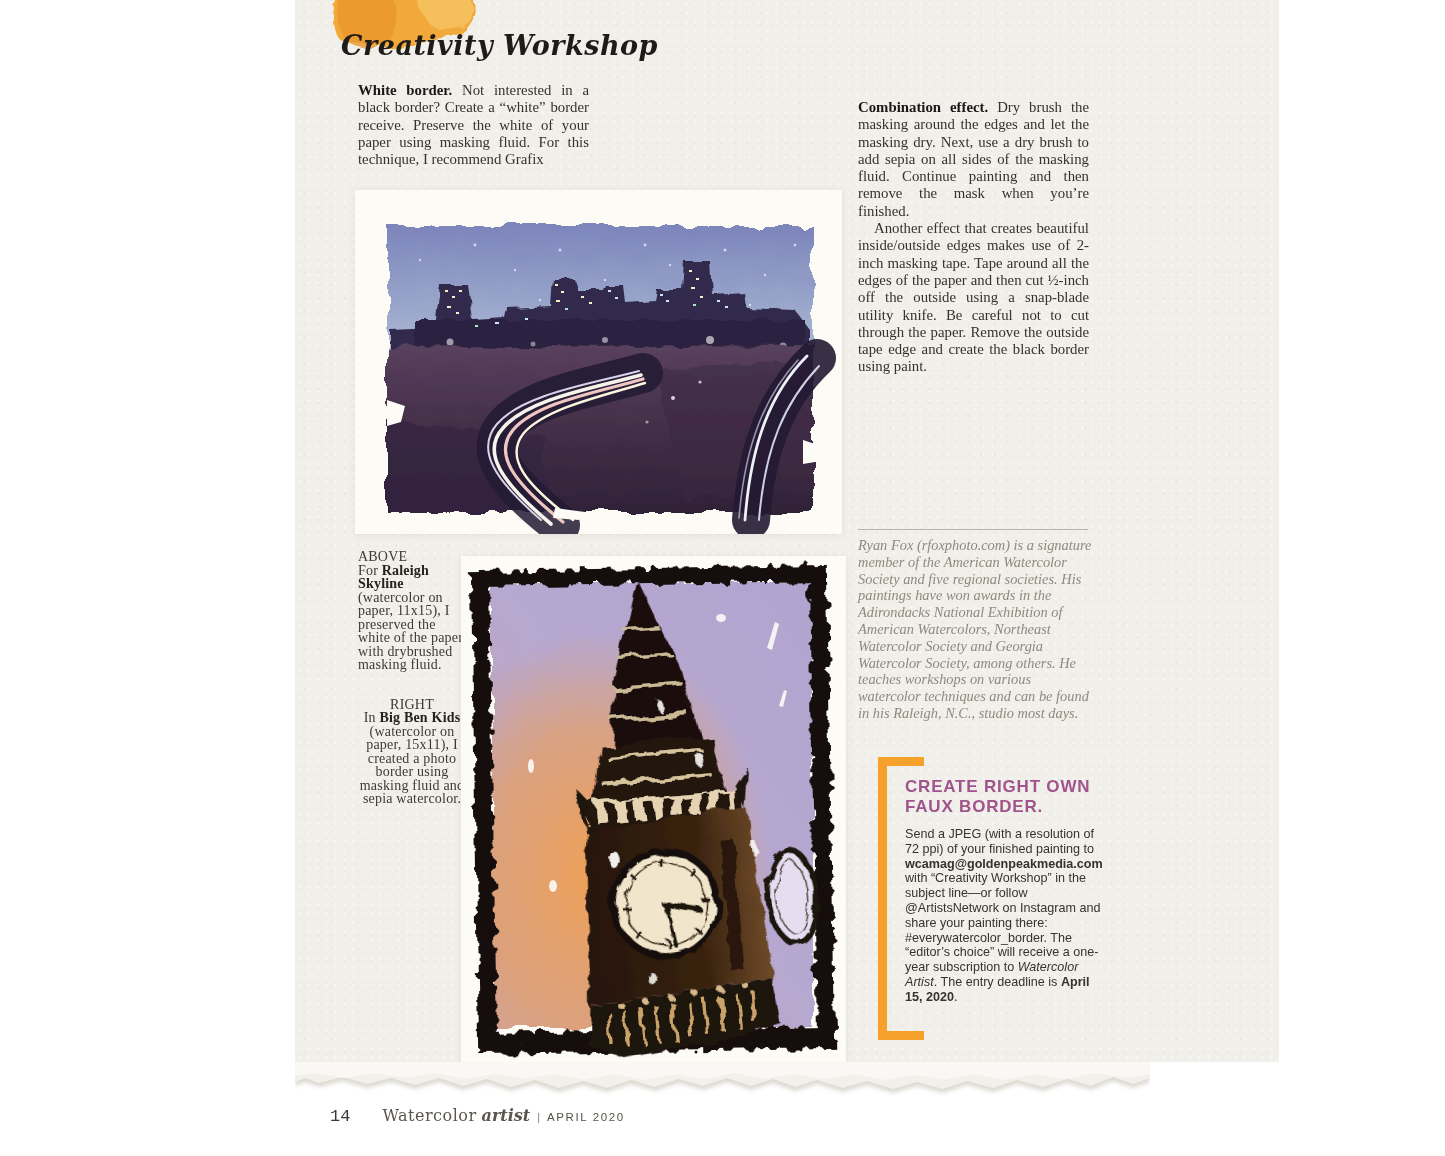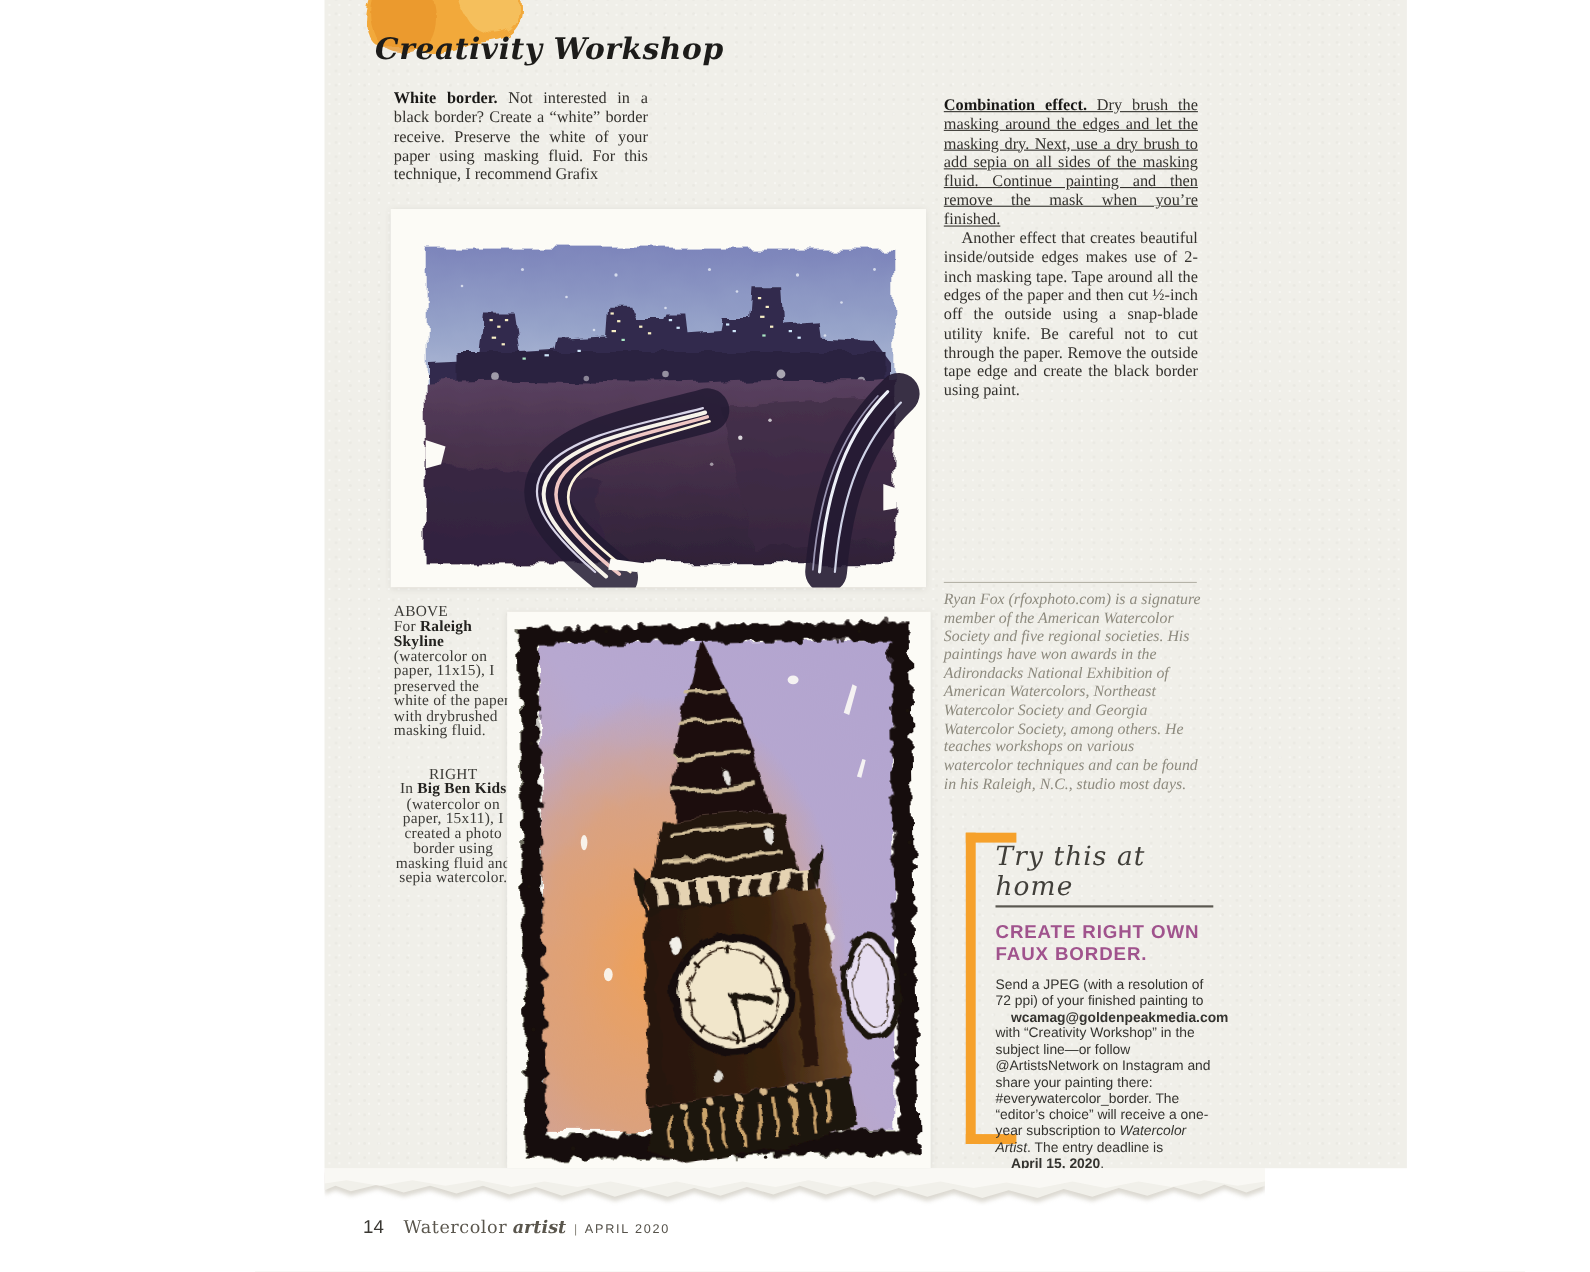--- a/index.html
+++ b/index.html
@@ -24,21 +24,21 @@
     font-size:27px;color:#1d1c1a;letter-spacing:.5px;
   }
   .splash{position:absolute;left:26px;top:0;}
   
   .col{
     position:absolute;top:82px;width:231px;
     font-size:14.8px;line-height:17.3px;color:#34322e;
     text-align:justify;
   }
   .col p{margin:0;}
-  .col p.gap{margin-top:6px;text-decoration:underline;}
+  .col p.gap{margin-top:17px;}
   .col p.indent{text-indent:16px;}
   .col b{color:#191816;}
   .col1{left:63px;}
   .col2{left:312px;}
   .col3{left:563px;top:82px;}
   
   .painting{position:absolute;box-shadow:0 1px 6px rgba(90,85,70,.12);}
   .painting svg{display:block;}
   .p1{left:60px;top:190px;}
   .p2{left:166px;top:556px;}
@@ -71,30 +71,30 @@
   .try-head{
     margin-top:13px;
     font-family:"Liberation Sans", sans-serif;font-weight:700;
     font-size:17px;line-height:20px;color:#a0538d;letter-spacing:.8px;
   }
   .try-body{
     margin-top:10px;
     font-family:"Liberation Sans", sans-serif;
     font-size:12.6px;line-height:14.8px;color:#34332f;
   }
-  .try-body .b{font-weight:700;margin-left:14px;}
+  .try-body .b{font-weight:700;}
   .try-body .i{font-style:italic;}
   
   .tear{position:absolute;left:295px;top:1062px;}
   
   .footer{
     position:absolute;left:330px;top:1106px;display:flex;align-items:baseline;
     color:#55524a;
   }
-  .footer .num{font-family:Liberation Sans, sans-serif;font-size:17px;color:#3a3833;margin-right:18px;}
+  .footer .num{font-family:Liberation Mono, monospace;font-size:17px;color:#3a3833;margin-right:32px;}
   .footer .mag{font-family:"DejaVu Serif", serif;font-size:16px;color:#5a564d;letter-spacing:.5px;}
   .footer .mag-it{font-family:"DejaVu Serif", serif;font-style:italic;font-weight:700;font-size:16px;color:#5a564d;margin-left:5px;}
   .footer .sep{font-family:"Liberation Sans", sans-serif;font-size:11px;color:#8a877d;margin:0 7px;}
   .footer .issue{font-family:"Liberation Sans", sans-serif;font-size:11.5px;letter-spacing:1.6px;color:#55524a;}
 </style>
 </head>
 <body>
 
 <div class="page">
 
@@ -414,21 +414,20 @@
         <ellipse cx="260" cy="62" rx="5" ry="4"></ellipse>
       </g>
     </svg>
   </div>
 
   <div class="bio-rule"></div>
   <div class="bio">Ryan Fox (rfoxphoto.com) is a signature member of the American Watercolor Society and five regional societies. His paintings have won awards in the Adirondacks National Exhibition of American Watercolors, Northeast Watercolor Society and Georgia Watercolor Society, among others. He teaches workshops on various watercolor techniques and can be found in his Raleigh, N.C., studio most days.</div>
 
   <div class="bracket"></div>
   <div class="trybox">
-    <span class="try-script">Try this at home</span>
     <div class="try-head">CREATE RIGHT OWN FAUX BORDER.</div>
     <div class="try-body">
       <span>Send a JPEG (with a resolution of 72 ppi) of your finished painting to </span><span class="b">wcamag@goldenpeakmedia.com</span><span> with “Creativity Workshop” in the subject line—or follow @ArtistsNetwork on Instagram and share your painting there: #everywatercolor_border. The “editor’s choice” will receive a one-year subscription to </span><span class="i">Watercolor Artist</span><span>. The entry deadline is </span><span class="b">April 15, 2020</span><span>.</span>
     </div>
   </div>
 
 </div>
 
 <div class="tear">
   <svg width="855" height="44" viewBox="0 0 855 44">

